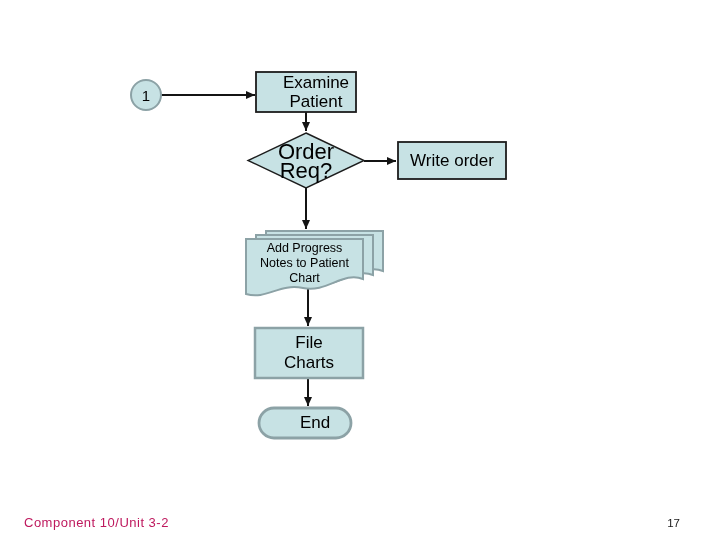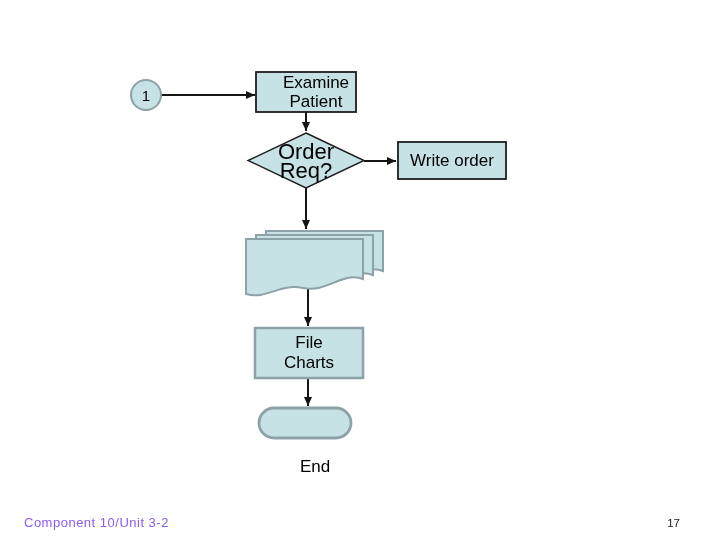--- a/index.html
+++ b/index.html
@@ -31,28 +31,28 @@
     white-space: pre-line;
     color: #000000;
     pointer-events: none;
   }
   .lbl-marker   { left:131px; top:80px;  width:30px;  height:30px; font-size:15px; }
   .lbl-examine  { left:256px; top:72px;  width:120px; height:40px; font-size:17px; line-height:19px;border-radius:14px; }
   .lbl-order    { left:248px; top:133px; width:116px; height:55px; font-size:22px; line-height:19px; }
   .lbl-write    { left:398px; top:142px; width:108px; height:37px; font-size:17px; }
   .lbl-notes    { left:246px; top:240px; width:117px; height:46px; font-size:12.5px; line-height:15px; }
   .lbl-file     { left:255px; top:328px; width:108px; height:50px; font-size:17px; line-height:20px; }
-  .lbl-end      { left:259px; top:408px; width:112px;  height:30px; font-size:17px;margin-top:44px; }
+  .lbl-end      { left:259px; top:408px; width:112px;  height:30px; font-size:17px; }
   .footer {
     position: absolute;
     left: 24px;
     top: 515px;
     font-size: 13px;
     letter-spacing: 0.5px;
-    color: #8b5cf6;
+    color: #be185d;
   }
   .pagenum {
     position: absolute;
     left: 640px;
     top: 517px;
     width: 40px;
     text-align: right;
     font-size: 11.5px;
     color: #1a1a1a;
   }
@@ -92,20 +92,23 @@
 
     <rect x="259" y="408" width="92" height="30" rx="15" ry="15" fill="#c7e2e4" stroke="#8ca2a6" stroke-width="2.8"></rect>
   </svg>
 
   <div class="label lbl-marker">1</div>
   <div class="label lbl-examine">Examine
 Patient</div>
   <div class="label lbl-order">Order
 Req?</div>
   <div class="label lbl-write">Write order</div>
+  <div class="label lbl-notes">Add Progress
+Notes to Patient
+Chart</div>
   <div class="label lbl-file">File
 Charts</div>
   <div class="label lbl-end">End</div>
 
   <div class="footer">Component 10/Unit 3-2</div>
   <div class="pagenum">17</div>
 
 </div>
 
 </body></html>

